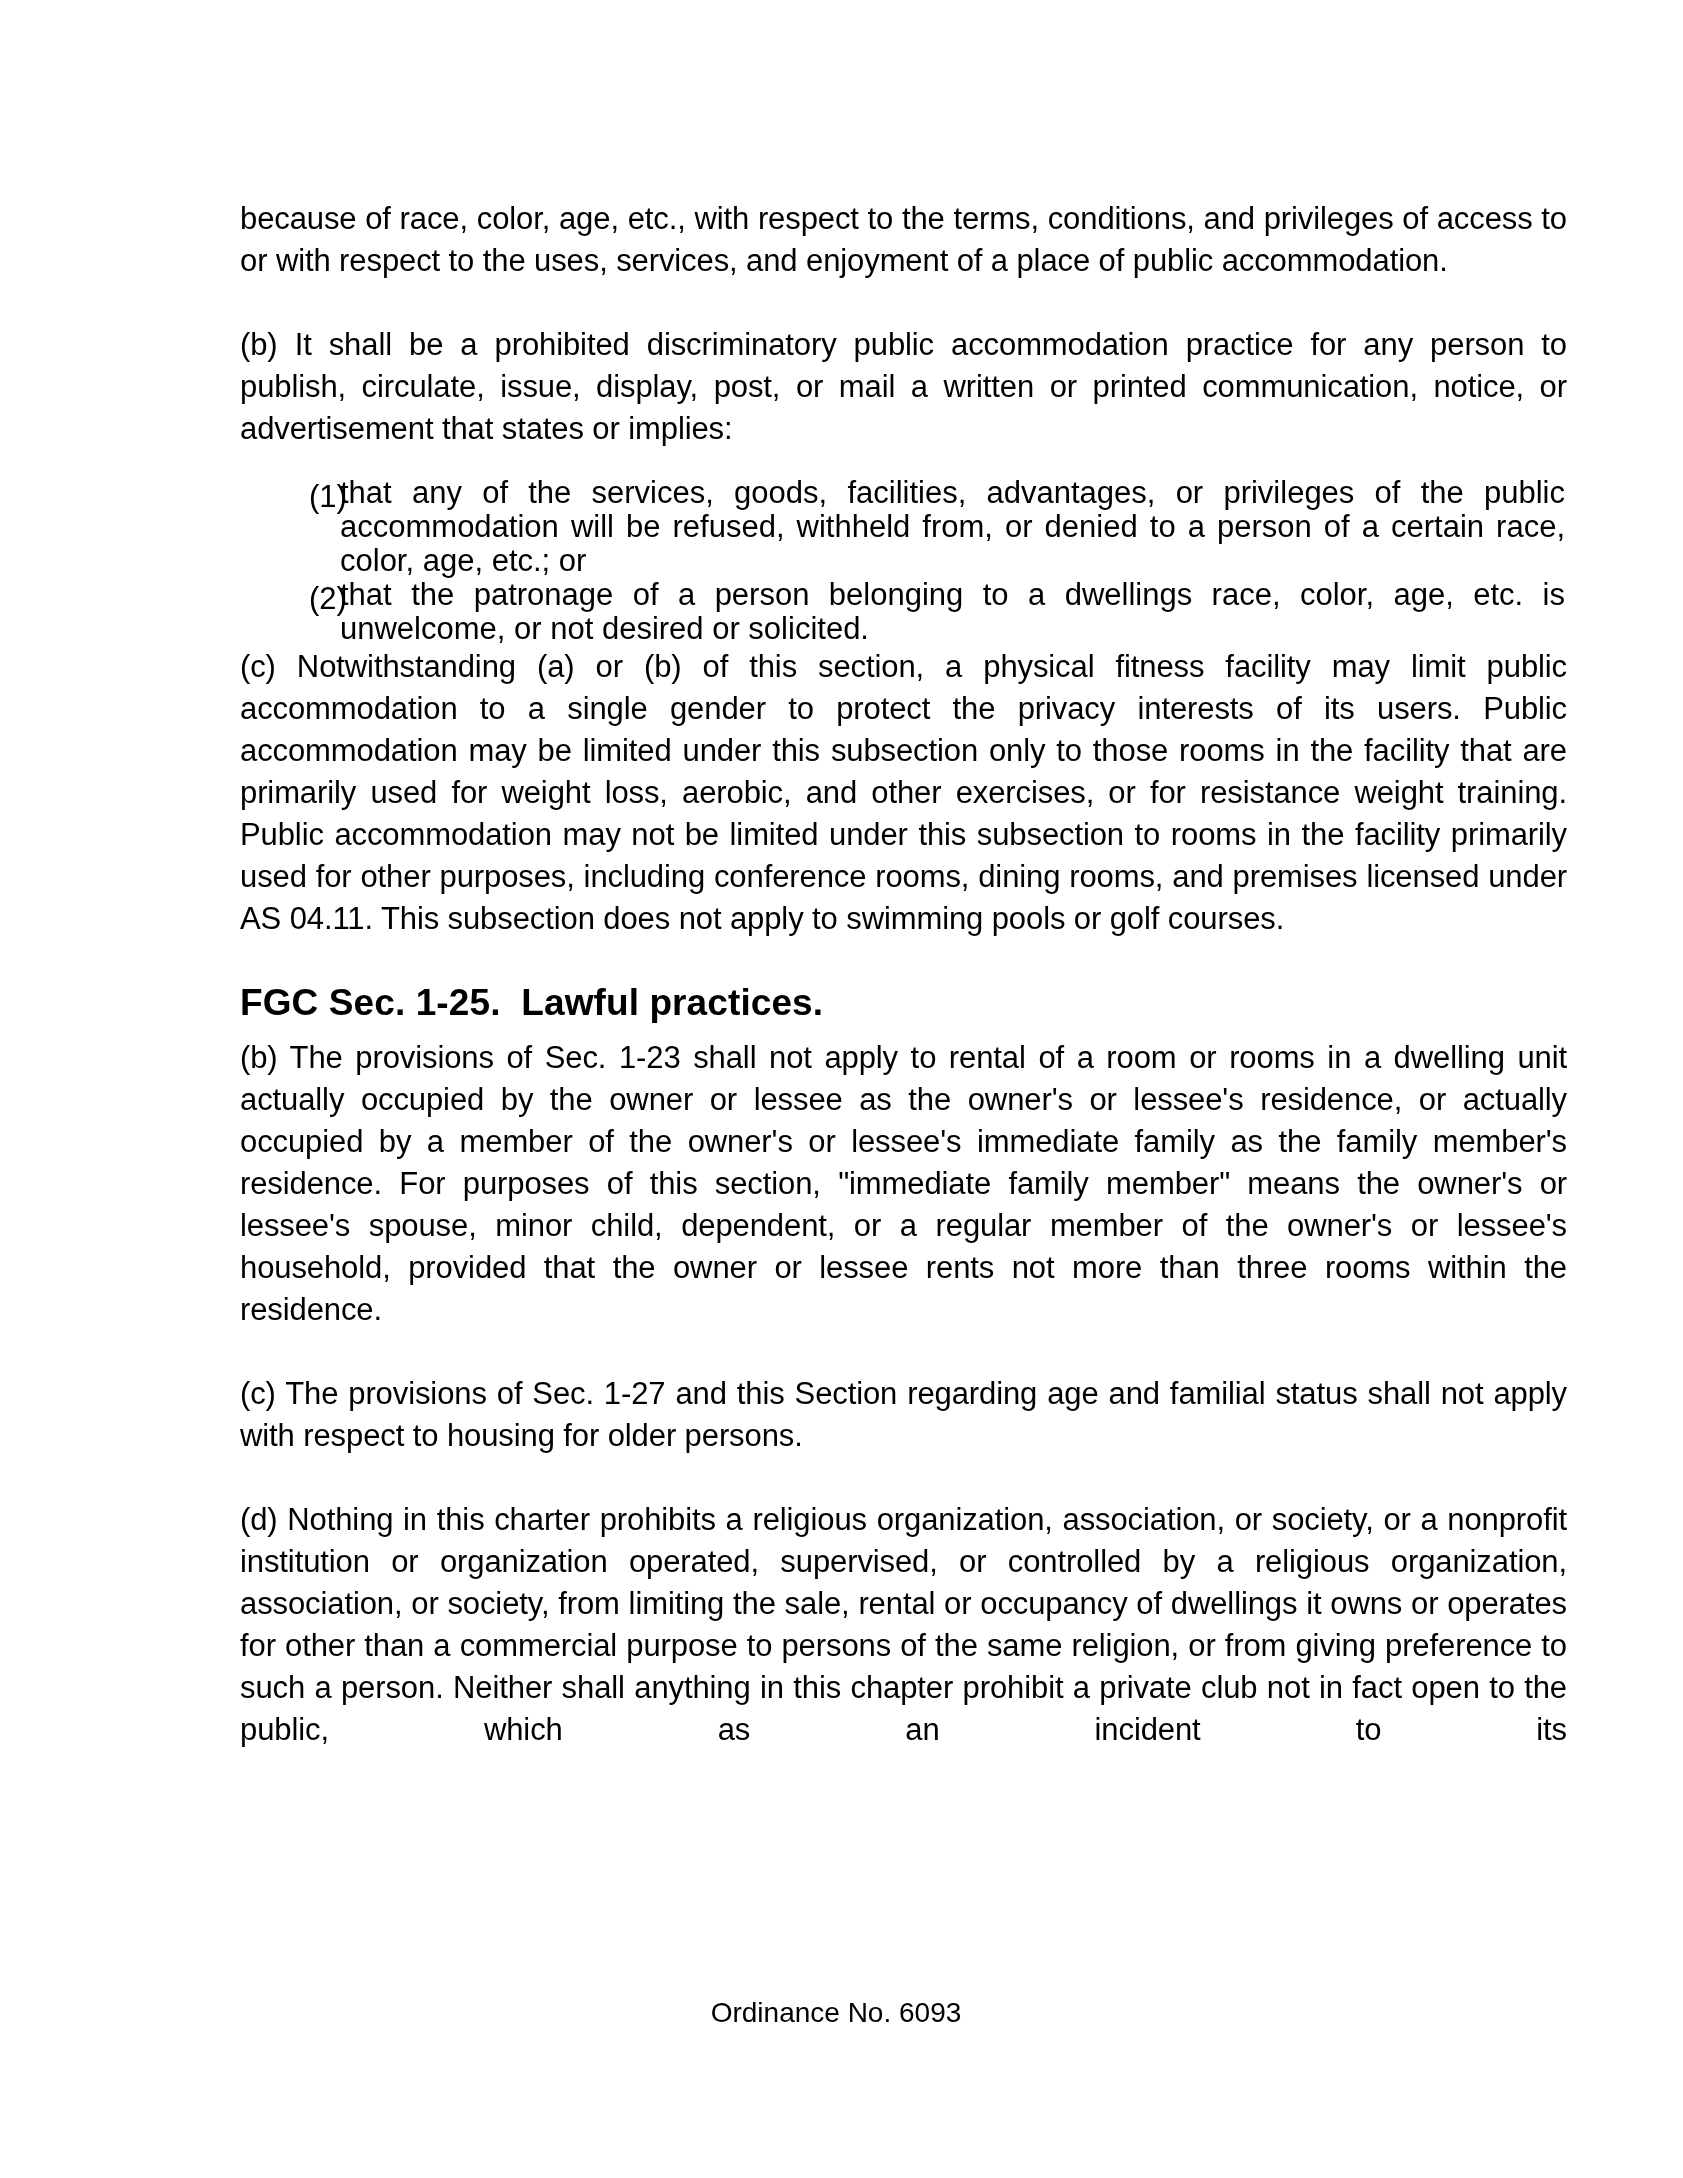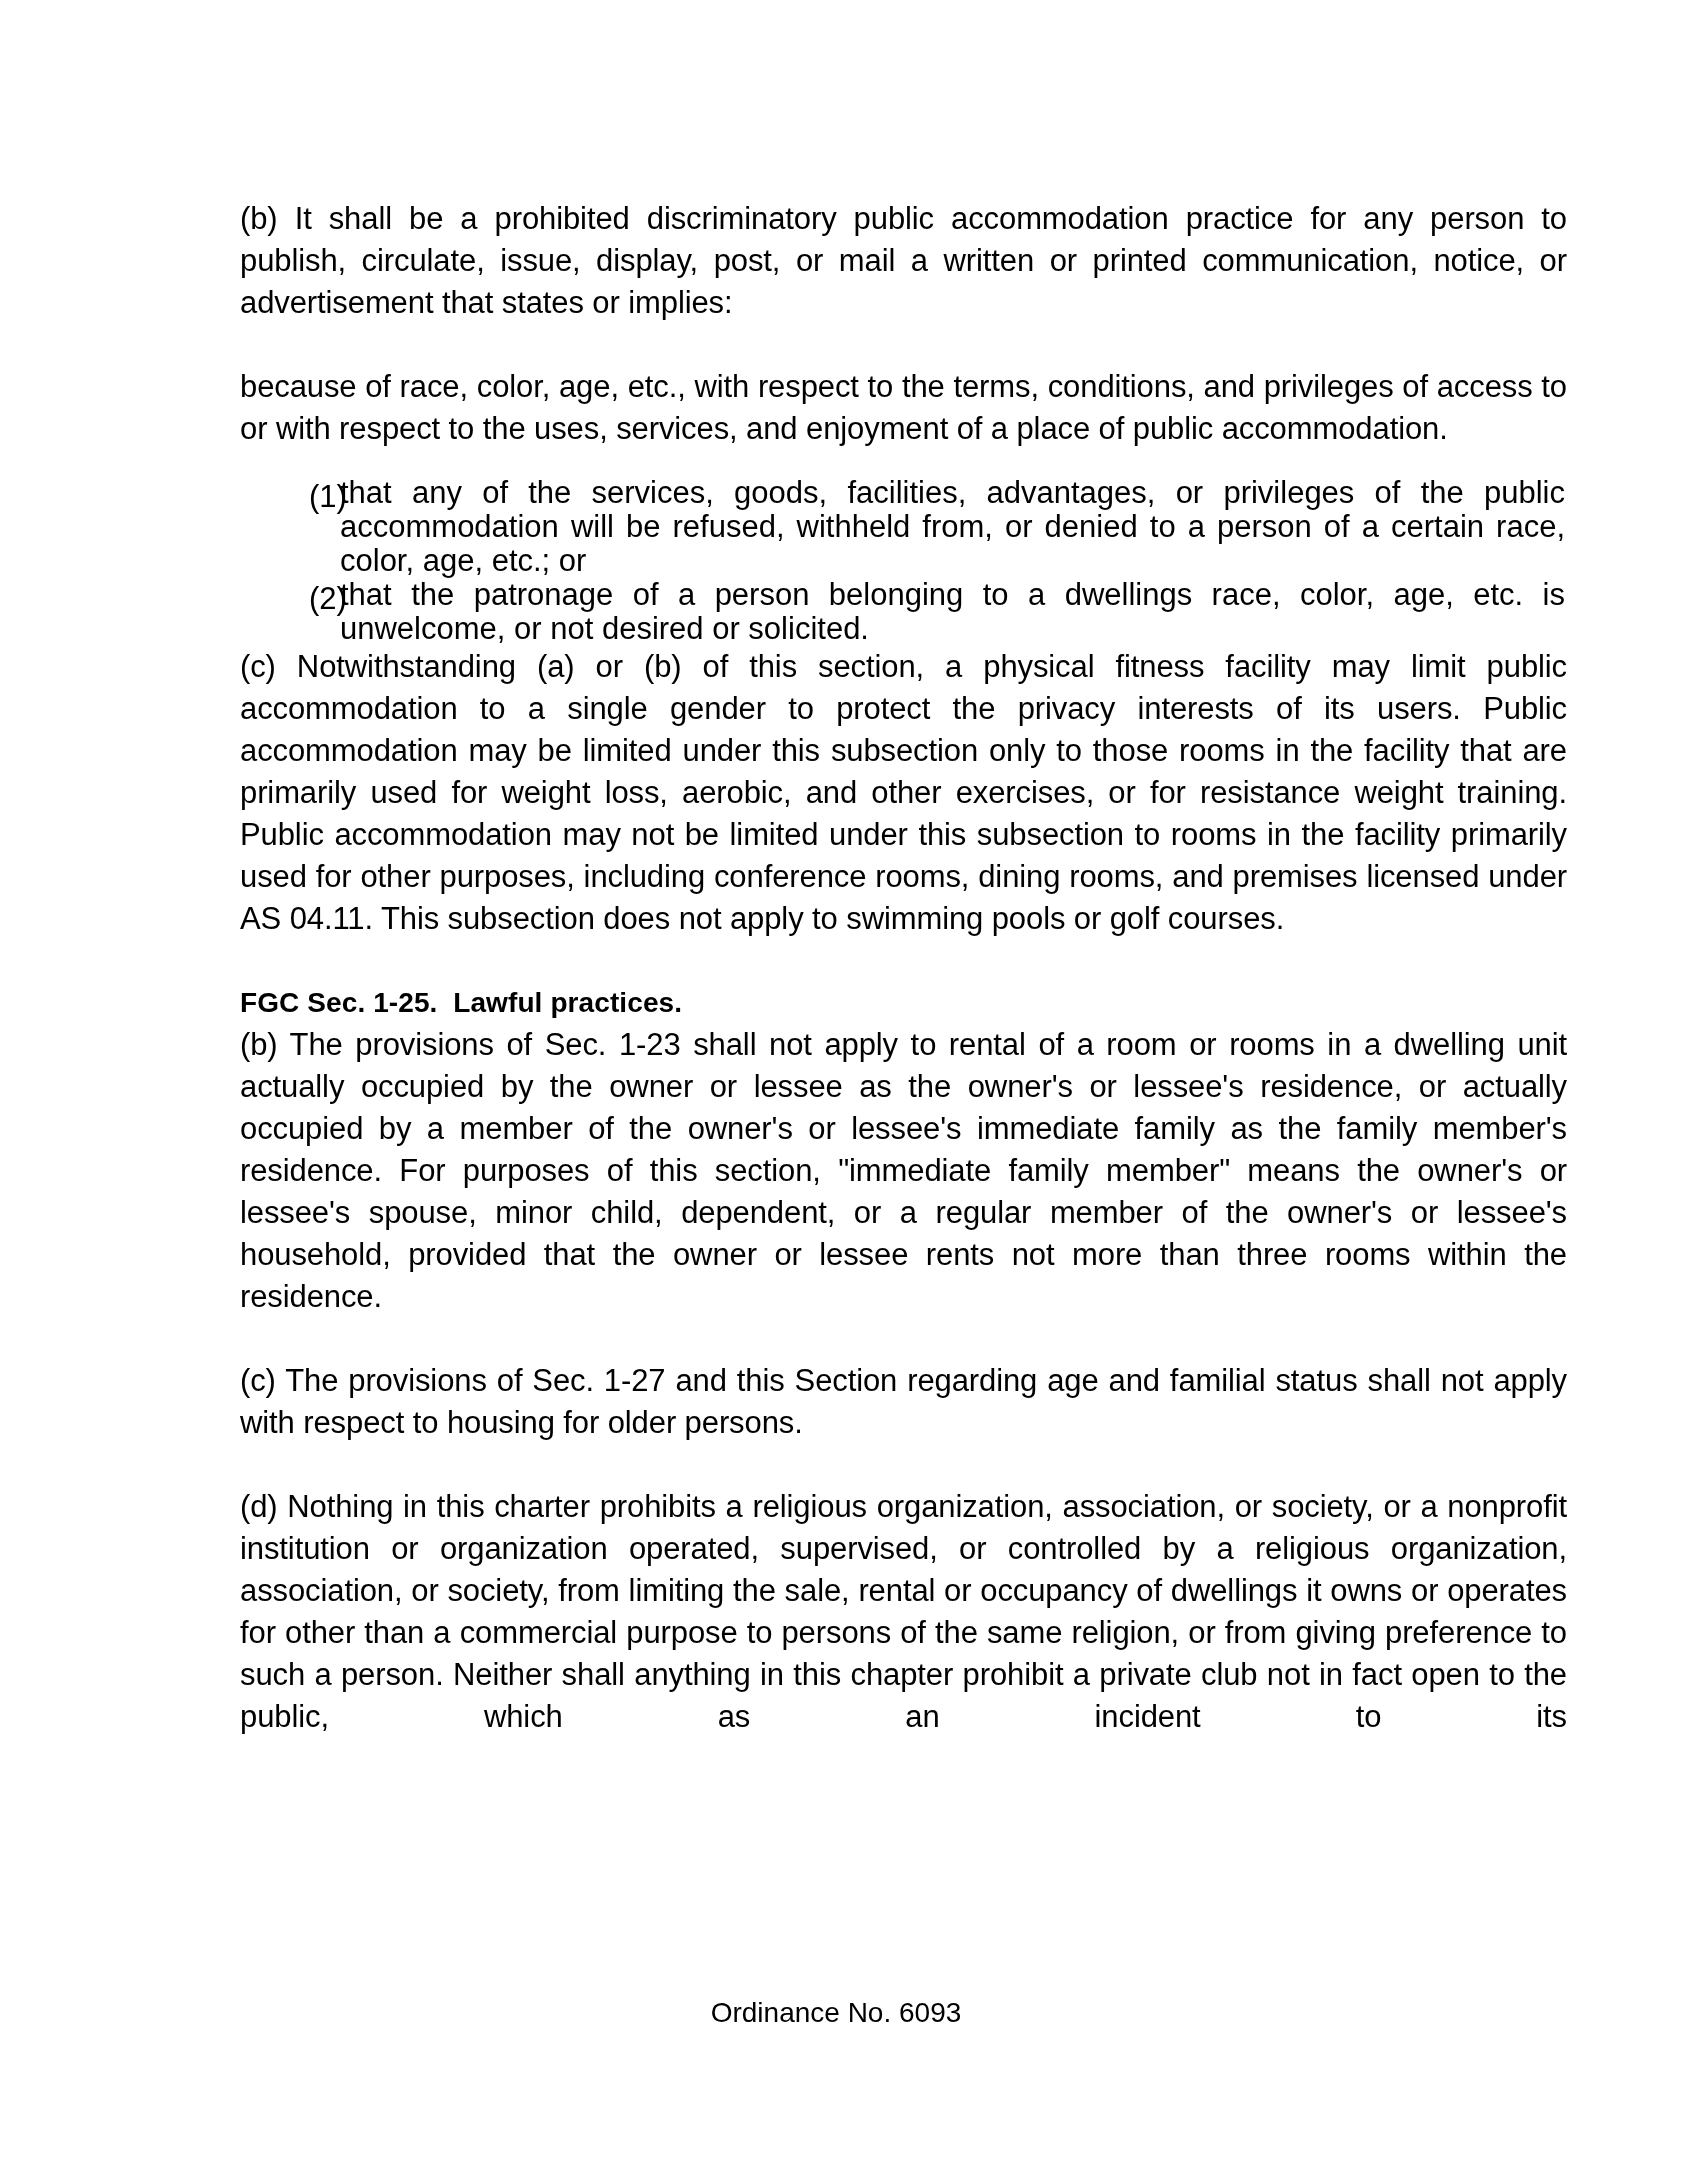--- a/index.html
+++ b/index.html
@@ -44,24 +44,24 @@
   }
   
   .para::after {
     content: "";
     display: inline-block;
     width: 100%;
   }
   .nostretch::after { display: none; }
 
   .heading {
-    font-size: 28px;
+    font-size: 37px;
     line-height: 42px;
     font-weight: bold;
-    margin: 42px 0 0 0;
+    margin: 42px 0 13px 0;
     letter-spacing: 0.1px;
     white-space: pre;
   }
 
   .numlist {
     margin: 26px 0 0 0;
     padding: 0;
     list-style: none;
   }
   .numitem {
@@ -97,23 +97,23 @@
   }
   .footer div { font-family: "Liberation Sans", sans-serif; }
 </style>
 </head>
 <body>
 
 <div class="page">
 
   <div class="content">
 
+    <p class="para nostretch">because of race, color, age, etc., with respect to the terms, conditions, and privileges of access to or with respect to the uses, services, and enjoyment of a place of public accommodation.</p>
+
     <p class="para nostretch">(b) It shall be a prohibited discriminatory public accommodation practice for any person to publish, circulate, issue, display, post, or mail a written or printed communication, notice, or advertisement that states or implies:</p>
-
-    <p class="para nostretch">because of race, color, age, etc., with respect to the terms, conditions, and privileges of access to or with respect to the uses, services, and enjoyment of a place of public accommodation.</p>
 
     <div class="numlist">
 
       <div class="numitem">
         <span class="marker">(1)</span>
         <span class="itext">that any of the services, goods, facilities, advantages, or privileges of the public accommodation will be refused, withheld from, or denied to a person of a certain race, color, age, etc.; or</span>
       </div>
 
       <div class="numitem">
         <span class="marker">(2)</span>

